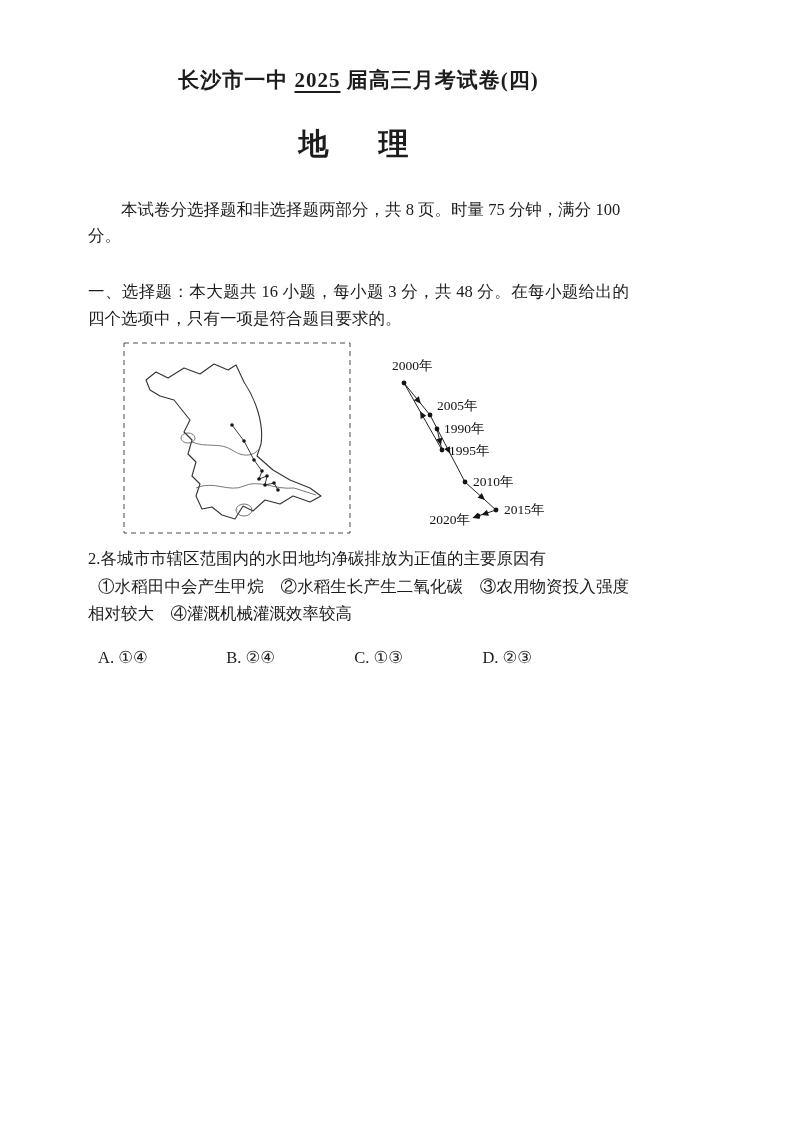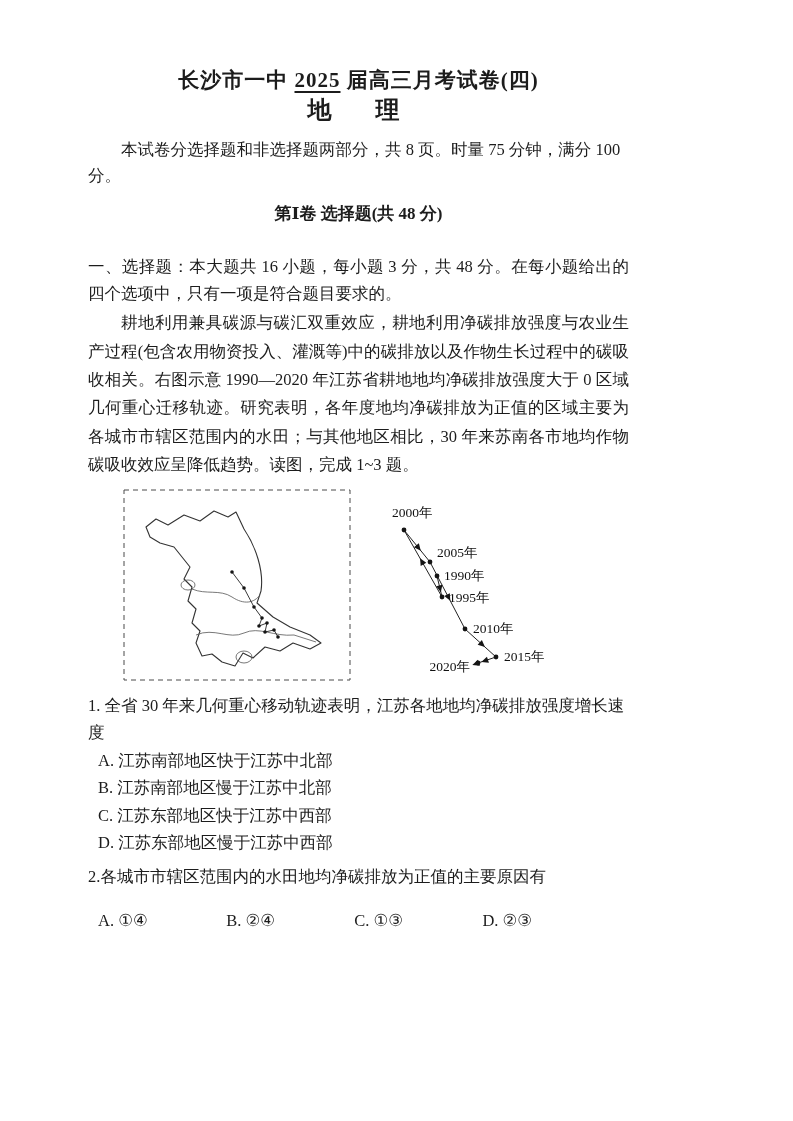--- a/index.html
+++ b/index.html
@@ -16,39 +16,40 @@
   }
   .title{
     text-align:center;
     font-size:21px;
     font-weight:bold;
     letter-spacing:1px;
   }
   .title .u{ text-decoration:underline; text-underline-offset:4px;}
   .subject{
     text-align:center;
-    font-size:24px;
+    font-size:30px;
     font-weight:bold;
     letter-spacing:10px;
+    margin-top:30px;
   }
   .score-row{
     text-align:right;
     margin-top:26px;
     font-weight:bold;
     padding-right:2px;
   }
   .score-line{
     display:inline-block;
     width:112px;
     border-bottom:1.6px solid #1c1c1c;
     height:14px;
     vertical-align:baseline;
   }
   .exam-info{
-    margin-top:11px;
+    margin-top:32px;
     text-indent:2em;
     line-height:1.6;
   }
   .section-heading{
     text-align:center;
     font-weight:bold;
     margin-top:12px;
     font-size:17px;
   }
   .instruction{
@@ -91,25 +92,23 @@
 
   <div class="title">
     <span>长沙市一中 </span><span class="u">2025</span><span> 届高三月考试卷(四)</span>
   </div>
 
   <div class="subject">地　理</div>
 
 
   <div class="exam-info">本试卷分选择题和非选择题两部分，共 8 页。时量 75 分钟，满分 100 分。</div>
 
-  <div class="section-heading">第Ⅰ卷 选择题(共 48 分)</div>
 
   <div class="instruction">一、选择题：本大题共 16 小题，每小题 3 分，共 48 分。在每小题给出的四个选项中，只有一项是符合题目要求的。</div>
 
-  <div class="passage">耕地利用兼具碳源与碳汇双重效应，耕地利用净碳排放强度与农业生产过程(包含农用物资投入、灌溉等)中的碳排放以及作物生长过程中的碳吸收相关。右图示意 1990—2020 年江苏省耕地地均净碳排放强度大于 0 区域几何重心迁移轨迹。研究表明，各年度地均净碳排放为正值的区域主要为各城市市辖区范围内的水田；与其他地区相比，30 年来苏南各市地均作物碳吸收效应呈降低趋势。读图，完成 1~3 题。</div>
 
   <div class="figure-wrap">
     <svg viewBox="0 0 620 200" width="620" height="200">
       <rect class="map-box" x="20" y="5" width="226" height="190"></rect>
       <path class="map-outline" d="M 42 42 L 52 34 L 64 40 L 80 30 L 96 36 L 110 26 L 124 32 L 132 27 L 140 44
            C 152 62 160 86 157 106 L 153 118 L 169 132 L 186 142 L 206 150 L 217 158
            L 206 164 L 189 158 L 176 166 L 161 162 L 149 173 L 139 168 L 131 181 L 118 177
            L 108 169 L 98 171 L 92 158 L 96 146 L 88 138 L 92 124 L 84 116 L 88 102
            L 80 94 L 86 82 L 78 72 L 70 62 L 56 58 L 46 52 Z"></path>
       <path class="map-river" d="M 92 150 C 110 142 125 155 140 148 C 155 141 170 152 190 150 L 212 157"></path>
@@ -148,32 +147,24 @@
           <circle cx="361" cy="144" r="2.4" class="traj-dot"></circle>
           <text x="369" y="148" class="traj-label">2010年</text>
           <circle cx="392" cy="172" r="2.4" class="traj-dot"></circle>
           <text x="400" y="176" class="traj-label">2015年</text>
           <circle cx="374" cy="178" r="2.4" class="traj-dot"></circle>
           <text x="366" y="186" class="traj-label" text-anchor="end">2020年</text>
         </g>
     </svg>
   </div>
 
-  <div class="question">
-    <span>1.</span><span class="q-stem"> 全省 30 年来几何重心移动轨迹表明，江苏各地地均净碳排放强度增长速度</span>
-    <div class="options-vertical">
-      <div class="opt">A. 江苏南部地区快于江苏中北部</div>
-      <div class="opt">B. 江苏南部地区慢于江苏中北部</div>
-      <div class="opt">C. 江苏东部地区快于江苏中西部</div>
-      <div class="opt">D. 江苏东部地区慢于江苏中西部</div>
-    </div>
-  </div>
 
   <div class="question">
     <span>2.</span><span class="q-stem">各城市市辖区范围内的水田地均净碳排放为正值的主要原因有</span>
+    <div class="sub-stem">①水稻田中会产生甲烷　②水稻生长产生二氧化碳　③农用物资投入强度相对较大　④灌溉机械灌溉效率较高</div>
     <div class="options-row">
       <span class="opt">A. ①④</span>
       <span class="opt">B. ②④</span>
       <span class="opt">C. ①③</span>
       <span class="opt">D. ②③</span>
     </div>
   </div>
 
 </div>
 

